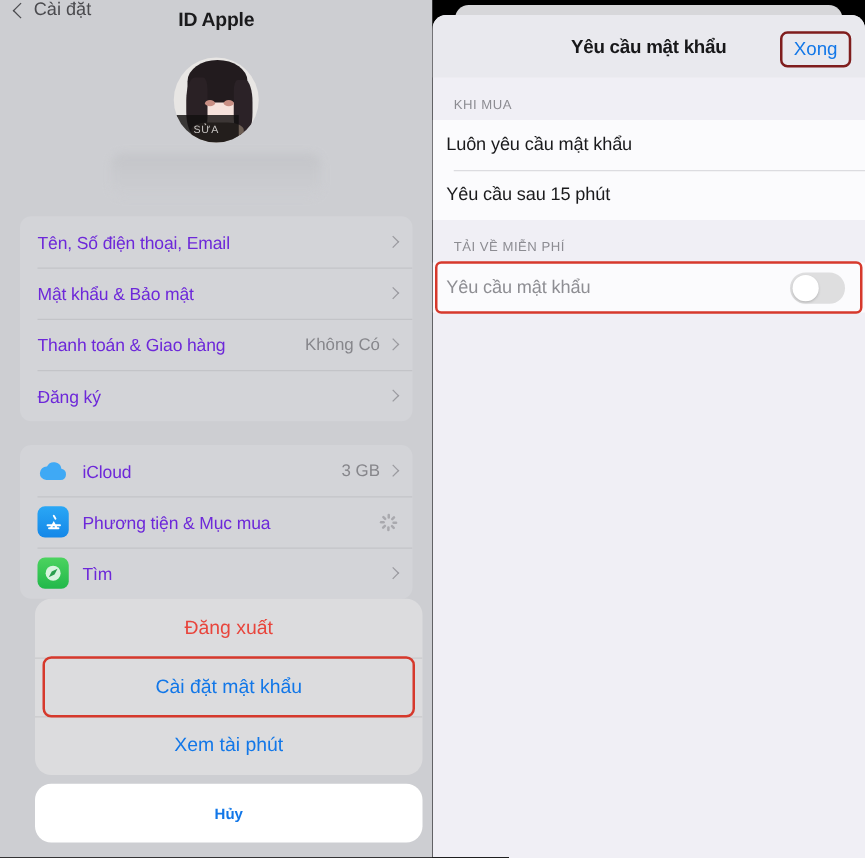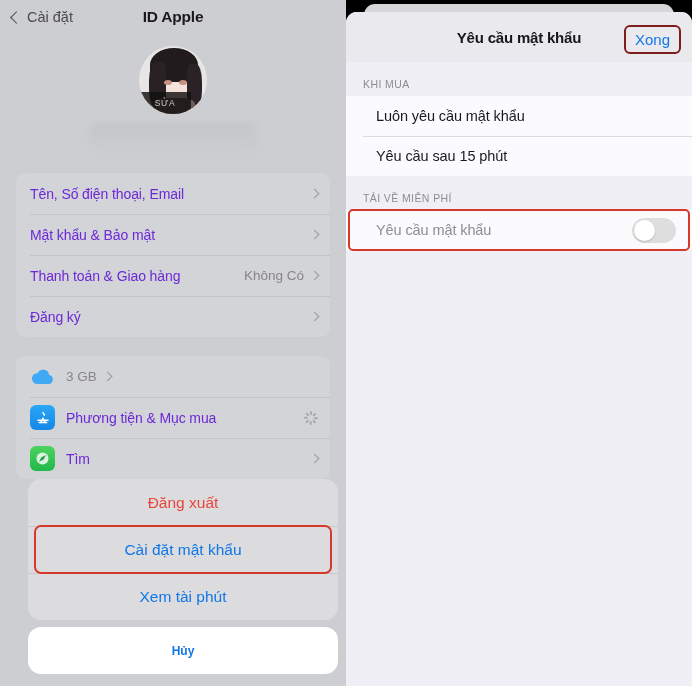--- a/index.html
+++ b/index.html
@@ -14,21 +14,21 @@
   
   .left-panel {
     position: relative;
     width: 346px; height: 686px;
     background: #cdced2;
     overflow: hidden;
   }
   .nav-bar {
     position: relative;
     height: 34px;
-    display: flex; align-items: center;
+    display: flex; align-items: flex-start;
     padding: 0 12px;
   }
   .back-btn {
     display: flex; align-items: center; gap: 5px;
     color: #4a4a4e; font-size: 14.5px;
   }
   .chev-left {
     width: 9px; height: 9px;
     border-left: 1.8px solid #4a4a4e;
     border-bottom: 1.8px solid #4a4a4e;
@@ -235,21 +235,21 @@
   .sect-header {
     font-size: 10.5px; color: #8c8c92;
     letter-spacing: 0.4px;
     padding: 16px 0 6px 17px;
   }
   .list-card { background: #fbfbfd; }
   .list-row {
     position: relative;
     height: 40px;
     display: flex; align-items: center;
-    padding: 0 16px 0 30px;
+    padding: 0 16px 0 11px;
     font-size: 14.5px; color: #1a1a1c;
     letter-spacing: -0.1px;
   }
   .list-row + .list-row::before {
     content: "";
     position: absolute; left: 17px; right: 0; top: 0;
     height: 1px; background: #dcdce0;
   }
   .list-row.dim { color: #8e8e93; }
   .list-row .grow { flex: 1; }
@@ -324,20 +324,21 @@
       </div>
     </div>
 
     <div class="card group2">
       <div class="row">
         <span class="row-icon ic-icloud">
           <svg width="23" height="16" viewBox="0 0 23 16">
               <path d="M6 15h11.5a4.6 4.6 0 0 0 .6-9.1A6.1 6.1 0 0 0 6.6 4.2 4.8 4.8 0 0 0 6 15z" fill="#3fa9f5"></path>
             </svg>
         </span>
+        <span class="label">iCloud</span>
         <span class="value">3 GB</span>
         <span class="chev-right"></span>
       </div>
       <div class="row">
         <span class="row-icon ic-appstore">
           <svg width="16" height="16" viewBox="0 0 16 16">
               <path d="M8 2.6l1.4 2.4M4.2 12.6h7.6M3 10.2h10M5.6 12.6L8 8.4l2.4 4.2" stroke="#fff" stroke-width="1.5" stroke-linecap="round" fill="none"></path>
             </svg>
         </span>
         <span class="label">Phương tiện &amp; Mục mua</span>

